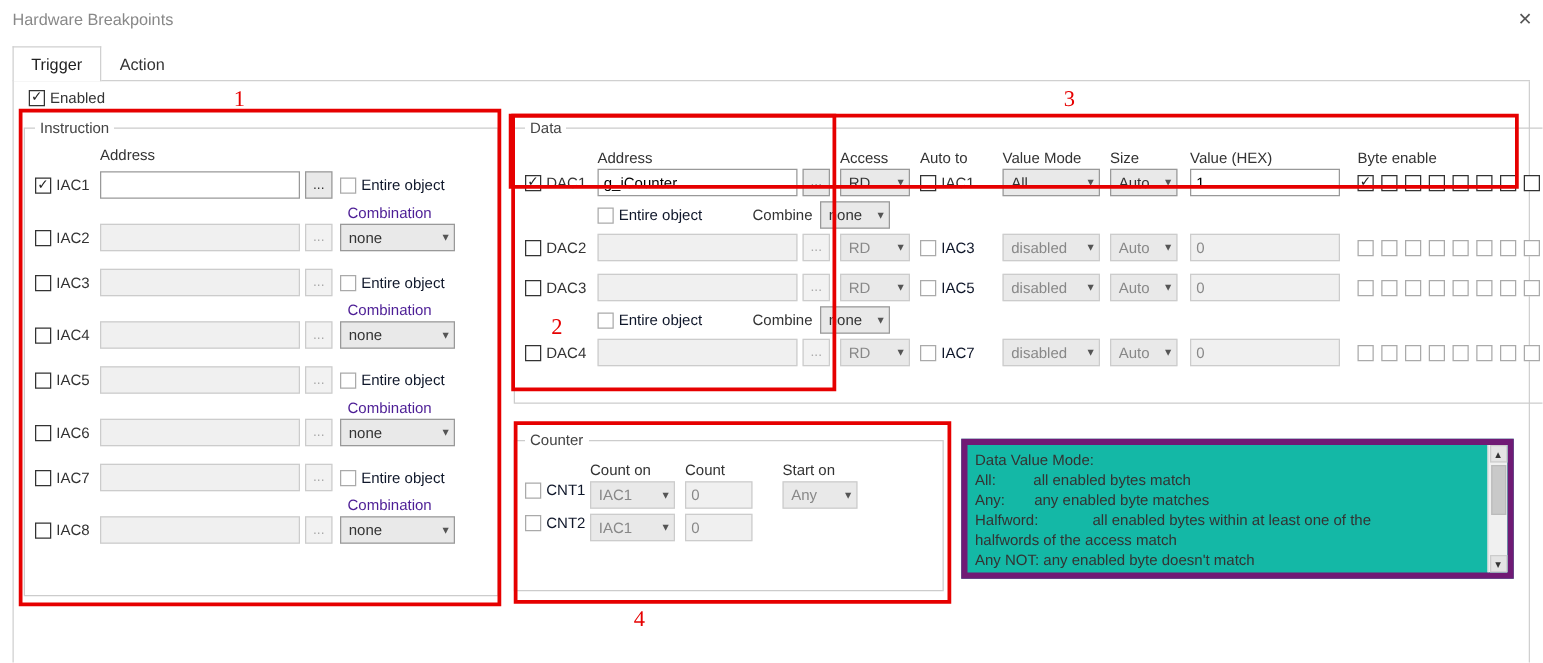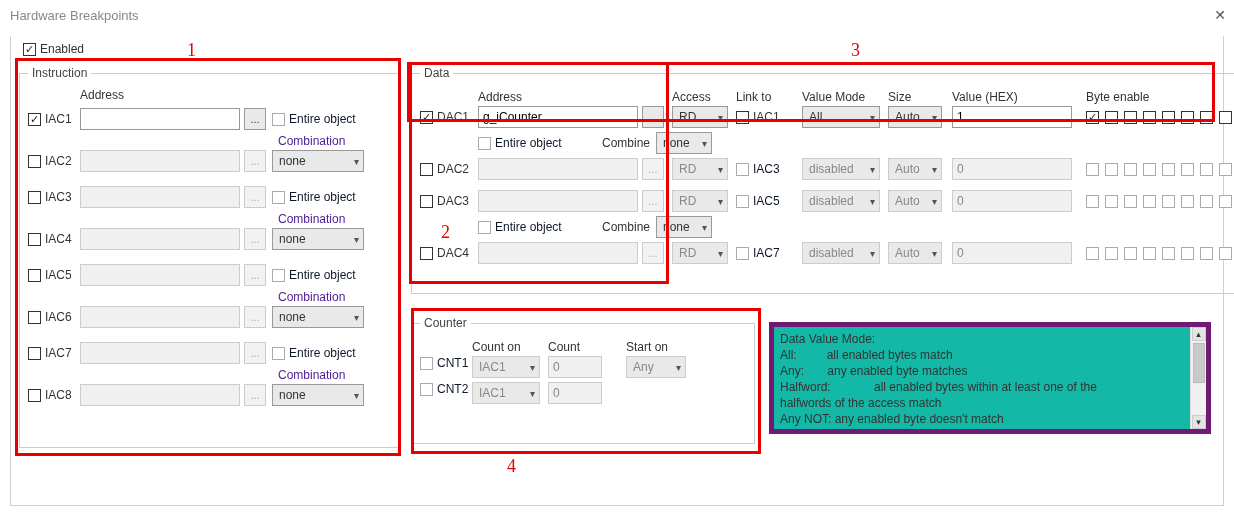--- a/index.html
+++ b/index.html
@@ -99,20 +99,24 @@
 </style>
 </head>
 <body>
 
 <div class="titlebar">
   <span class="title">Hardware Breakpoints</span>
   <span class="close">✕</span>
 </div>
 
 <div class="client">
+  <div class="tabs">
+    <div class="tab">Trigger</div>
+    <div class="tab inactive">Action</div>
+  </div>
   <div class="pane">
 
     <div style="position:absolute; left:12px; top:6px; display:flex; align-items:center;text-align:right;">
       <span class="cb checked"></span>
       <span class="lbl">Enabled</span>
     </div>
 
     <fieldset class="group" style="left:8px; top:30px; width:380px; height:382px;">
       <legend>Instruction</legend>
       <div class="inst-row inst-hdr">
@@ -269,21 +273,21 @@
     <fieldset class="group" style="left:400px; top:30px; width:800px; height:228px;">
       <legend>Data</legend>
       <div class="data-hdr">
         <div class="col-dlabel"></div>
         <div class="col-daddr">
             <span>Address</span>
           </div>
         <div class="col-dmore"></div>
         <div class="col-acc"><span>Access</span></div>
         <div class="col-link">
-            <span>Link to</span>
+            <span>Auto to</span>
           </div>
         <div class="col-vmode"><span>Value Mode</span></div>
         <div class="col-size"><span>Size</span></div>
         <div class="col-val"><span>Value (HEX)</span></div>
         <div class="col-be">
             <span>Byte enable</span>
           </div>
       </div>
 
       <div class="data-row">

